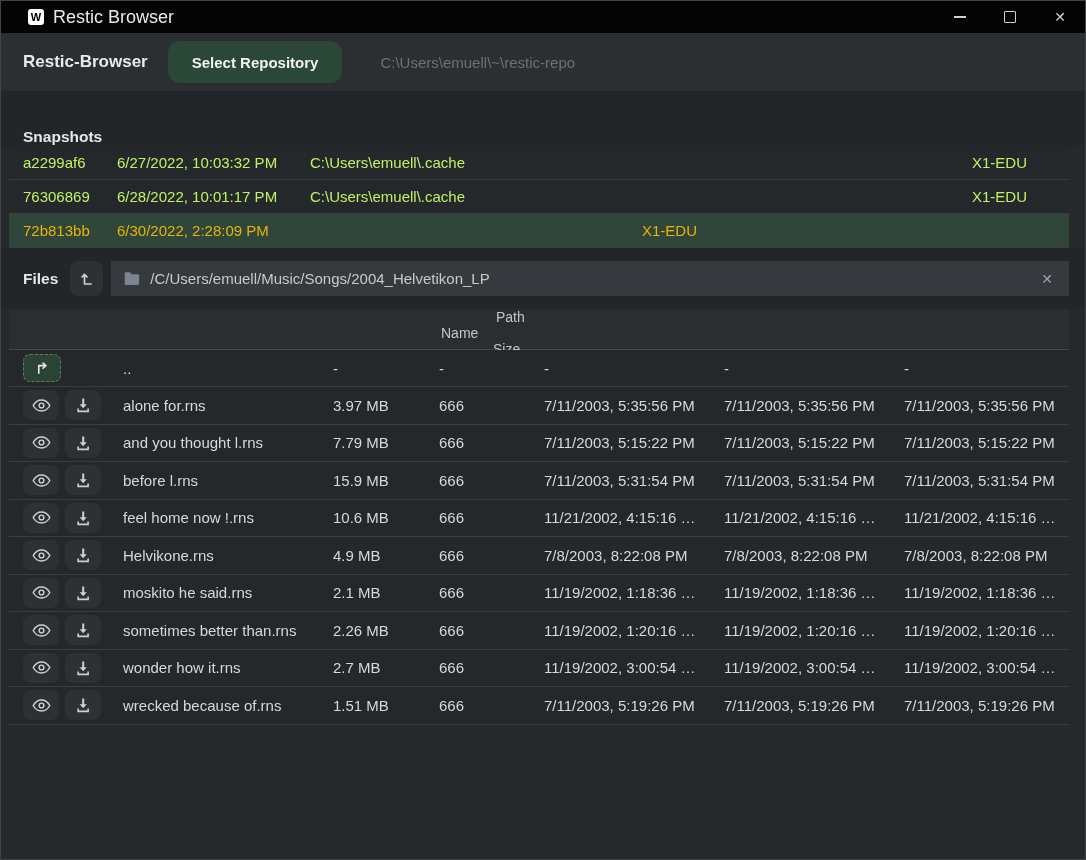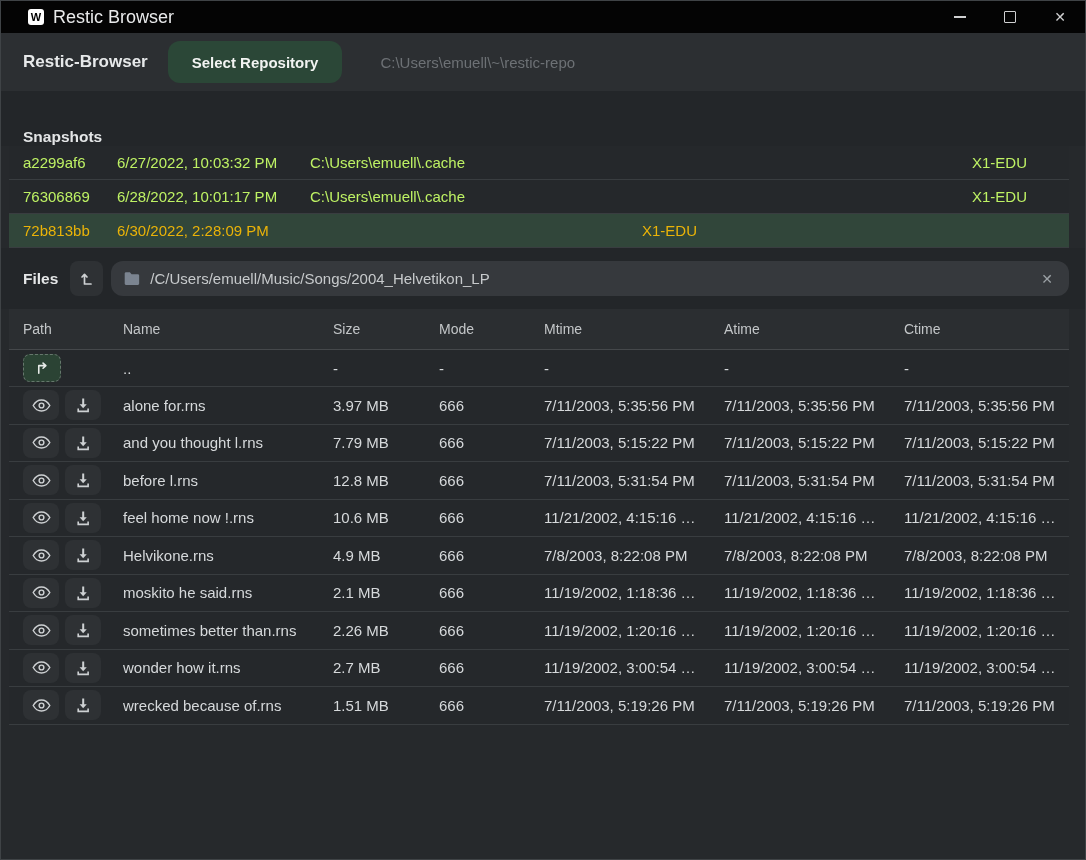--- a/index.html
+++ b/index.html
@@ -31,40 +31,40 @@
   
   .band{background:#232629;display:flex;align-items:center;flex:none;}
   .band.snapshots{height:55px;align-items:flex-end;}
   .band.filesbar{height:61px;}
   .section-title{color:#e4e6e7;font-size:15.5px;font-weight:700;margin-left:22px;}
 
   
   .t-head{background:#2b2e31;border-bottom:1px solid #45484b;display:flex;align-items:center;
     margin:0 16px 0 8px;padding-left:14px;color:#c3c6c8;font-size:14px;flex:none;}
   .snap-head{height:45px;}
-  .files-head{height:40px;}
+  .files-head{height:40px;flex-direction:column;}
   .cell{white-space:nowrap;overflow:hidden;flex:none;}
 
   .c1{width:94px}.c2{width:193px}.c3{width:330px}.c4{width:332px}.c5{flex:1}
   .f-path{width:100px;display:flex;align-items:center}.f-name{width:210px}
   .f-size{width:106px}.f-mode{width:105px}.f-mtime{width:180px}.f-atime{width:180px}.f-ctime{flex:1}
 
   .snap-row{height:33px;display:flex;align-items:center;margin:0 16px 0 8px;padding-left:14px;
     background:#25282b;border-bottom:1px solid #393d40;color:#bef264;font-size:15px;cursor:default;}
   .snap-row.selected{background:#31463a;color:#eab308;}
 
   .file-row,.parent-row{height:36.5px;display:flex;align-items:center;margin:0 16px 0 8px;
     padding-left:14px;background:#25282b;border-bottom:1px solid #393d40;
     color:#d6d9db;font-size:15px;}
   .parent-row{height:36px;}
 
   
   .up-btn{margin-left:12px;width:33px;height:35px;border:none;border-radius:8px;
     background:#2e3134;display:flex;align-items:center;justify-content:center;cursor:pointer;flex:none;}
-  .pathbar{margin-left:8px;margin-right:16px;flex:1;height:35px;background:#36393d;border-radius:12px;
+  .pathbar{margin-left:8px;margin-right:16px;flex:1;height:35px;background:#36393d;border-radius:0;
     display:flex;align-items:center;padding:0 12px;}
   .pathbar .folder{flex:none;display:flex;}
   .path-text{margin-left:10px;color:#c7cacc;font-size:15px;white-space:nowrap;overflow:hidden;}
   .clear-btn{margin-left:auto;background:none;border:none;color:#9ba1a5;font-size:14px;
     cursor:pointer;padding:2px 4px;font-family:inherit;line-height:1;}
 
   
   .icon-btn{width:36px;height:30px;border:none;border-radius:8px;background:#2e3134;
     display:flex;align-items:center;justify-content:center;cursor:pointer;flex:none;}
   .icon-btn + .icon-btn{margin-left:6px;}
@@ -233,21 +233,21 @@
         </svg>
       </button>
       <button class="icon-btn">
         <svg width="16" height="16" viewBox="0 0 20 20">
           <path d="M9 2h2.5v7h3.2L10.2 14L5.7 9H9z" fill="#ced1d3"></path>
           <path d="M3 14.5h2v2.5h10.4v-2.5h2V19H3z" fill="#ced1d3"></path>
         </svg>
       </button>
     </div>
     <div class="cell f-name">before l.rns</div>
-    <div class="cell f-size">12.8 MB</div>
+    <div class="cell f-size">15.9 MB</div>
     <div class="cell f-mode">666</div>
     <div class="cell f-mtime">7/11/2003, 5:31:54 PM</div>
     <div class="cell f-atime">7/11/2003, 5:31:54 PM</div>
     <div class="cell f-ctime">7/11/2003, 5:31:54 PM</div>
   </div>
 
   <div class="file-row">
     <div class="cell f-path">
       <button class="icon-btn">
         <svg width="19" height="15" viewBox="0 0 24 18">

